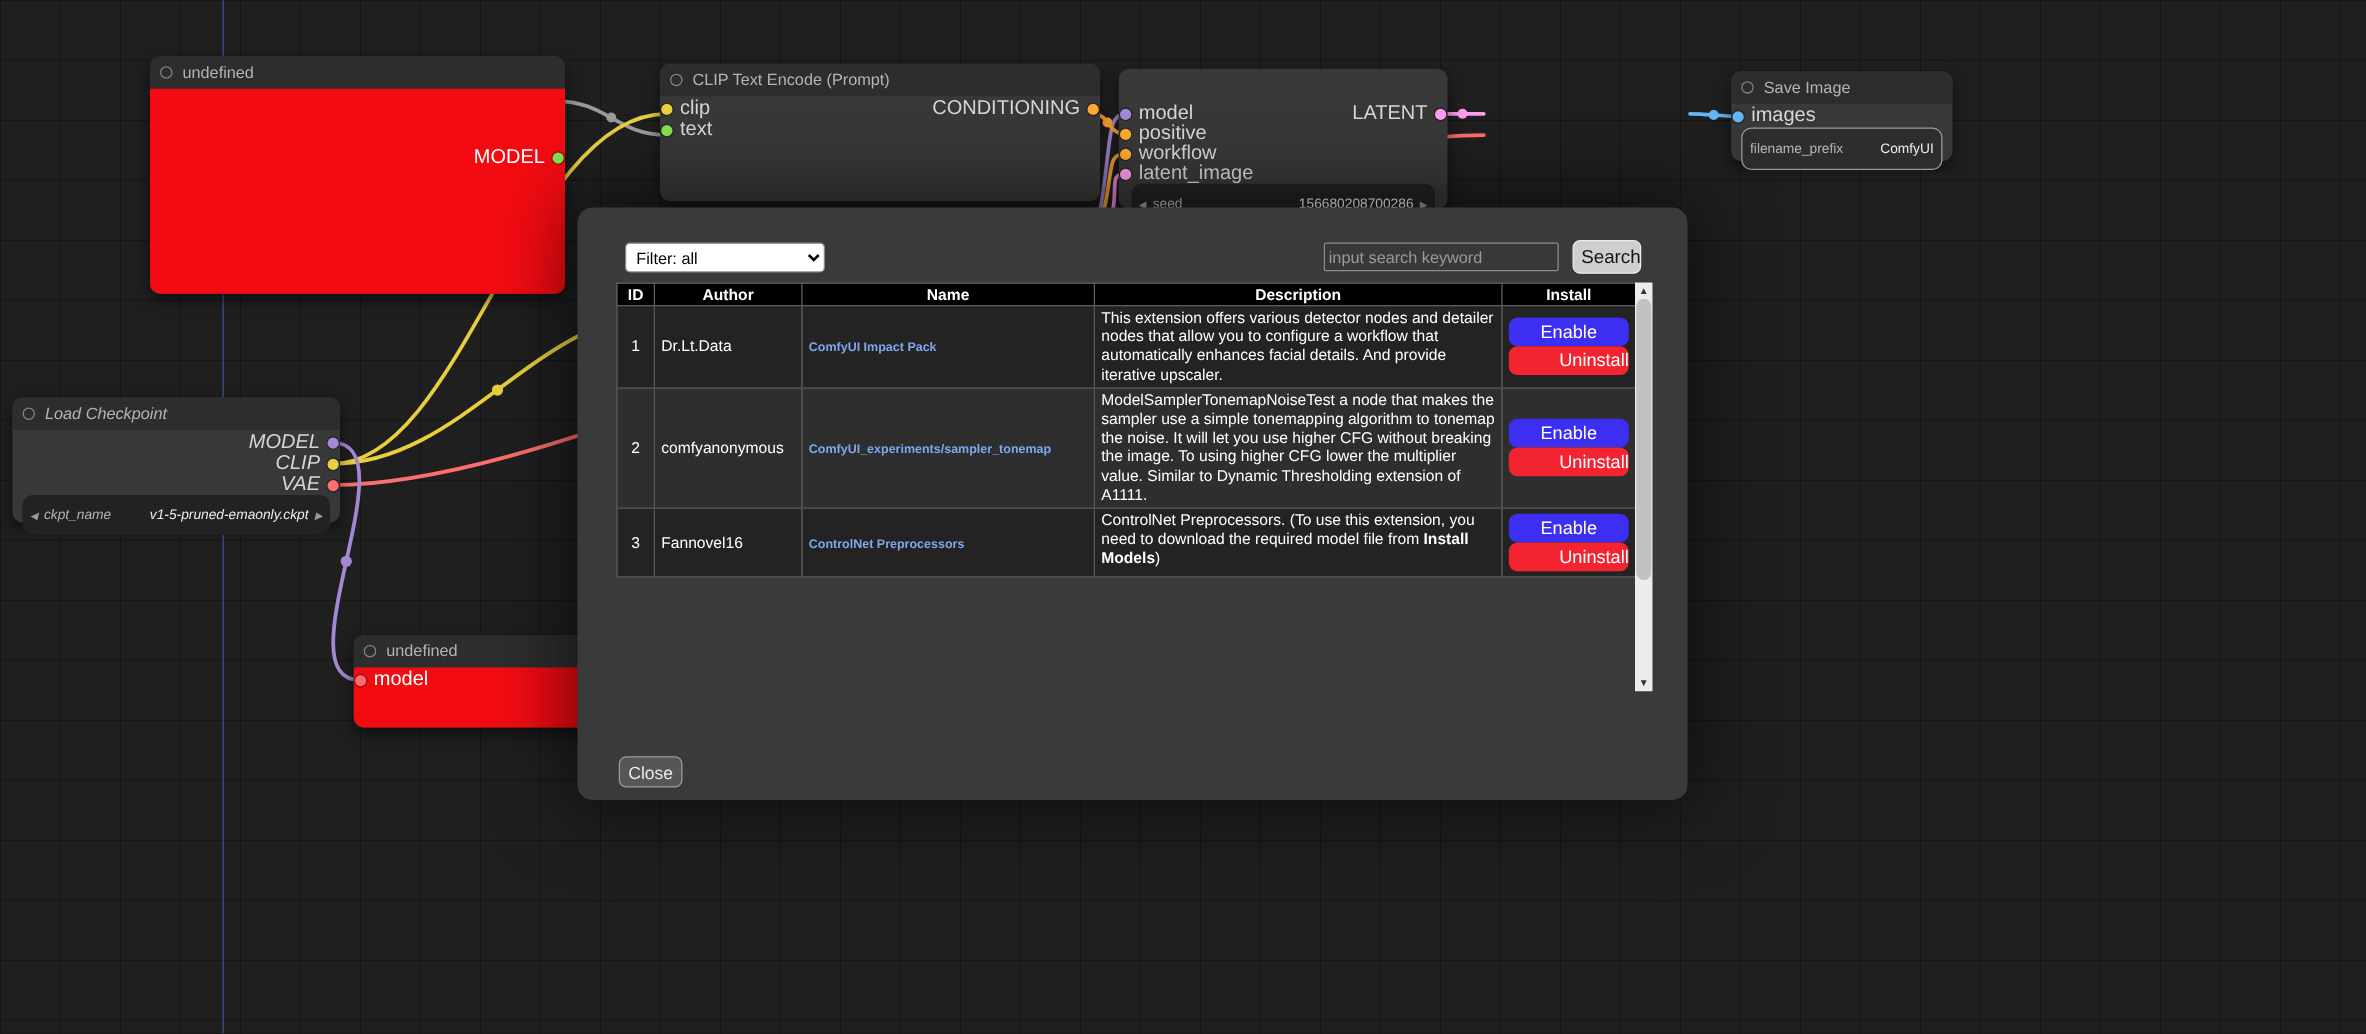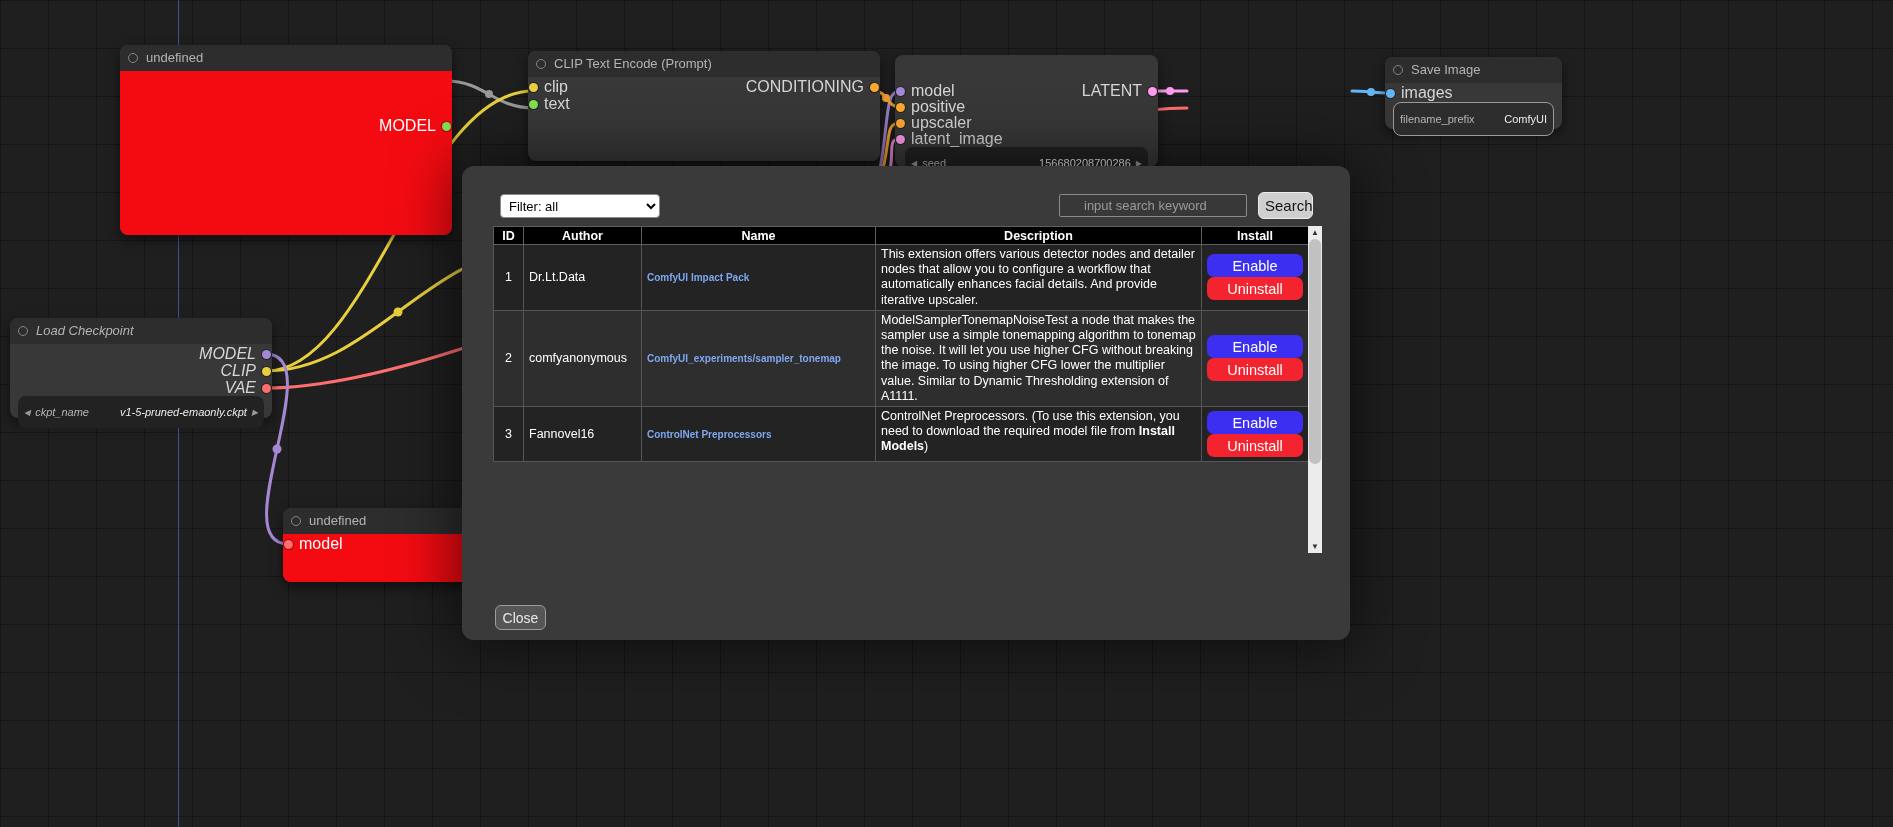--- a/index.html
+++ b/index.html
@@ -44,21 +44,21 @@
   #wires path{fill:none;stroke-width:3;stroke-linecap:round;}
 
   
   .modal{position:absolute;left:462px;top:166px;width:888px;height:474px;background:#3a3a3a;
         border-radius:12px;box-shadow:0 0 60px 8px rgba(0,0,0,.55);}
   .filter-select{position:absolute;left:38px;top:28px;width:160px;height:24px;font-size:13px;
         background:#ffffff;color:#000;border:1px solid #8a8a8a;border-radius:4px;
         font-family:inherit;padding:0 4px;}
   .search-input{position:absolute;left:597px;top:28px;width:188px;height:23px;box-sizing:border-box;
         background:#383838;border:1px solid #8a8a8a;border-radius:2px;color:#7dd3fc;font-size:13px;
-        padding:0 24px;font-family:inherit;}
+        padding:0 3px;font-family:inherit;}
   .search-input::placeholder{color:#9a9a9a;}
   .search-btn{position:absolute;left:796px;top:26px;width:55px;height:27px;background:#cfcfcf;
         color:#141414;border:1px solid #ececec;border-radius:6px;font-size:15px;font-family:inherit;cursor:pointer;}
   .close-btn{position:absolute;left:33px;top:439px;width:51px;height:25px;background:#565656;
         color:#e9e9e9;border:1px solid #9c9c9c;border-radius:6px;font-size:14px;font-family:inherit;cursor:pointer;}
 
   .table-wrap{position:absolute;left:31px;top:60px;width:829px;height:327px;}
   .mgr-table{border-collapse:collapse;width:815px;table-layout:fixed;}
   .mgr-table th{background:#000;color:#fff;font-size:12.5px;font-weight:bold;height:17px;
         border:1px solid #5f5f5f;padding:0;}
@@ -68,21 +68,21 @@
   tr.row-even{background:#2e2e2e;}
   td.cell-id{text-align:center;}
   td.cell-desc{line-height:15.2px;padding:2px 5px;vertical-align:top;}
   td.cell-desc b{font-weight:bold;}
   .ext-link{color:var(--link,#7fa7f0);font-weight:bold;text-decoration:none;font-size:10px;white-space:nowrap;}
   td.cell-install{text-align:center;padding:0;}
   .btn-stack{display:flex;flex-direction:column;gap:0;align-items:center;}
   .btn{width:96px;height:23px;border:none;border-radius:7px;color:#fff;font-size:14.5px;
         line-height:22px;padding:0;cursor:pointer;font-family:inherit;}
   .btn.enable{background:var(--enable-bg,#3c2ff2);}
-  .btn.uninstall{background:var(--uninstall-bg,#f32430);}
+  .btn.uninstall{background:var(--uninstall-bg,#f32430);text-align:right;}
 
   .scrollbar{position:absolute;left:815px;top:0;width:14px;height:327px;background:#ececec;}
   .scroll-arrow{position:absolute;left:0;width:14px;height:13px;font-size:8px;color:#333;
         text-align:center;line-height:13px;}
   .scroll-arrow.up{top:0;}
   .scroll-arrow.down{bottom:0;}
   .scroll-thumb{position:absolute;left:1px;top:13px;width:12px;height:225px;background:#c1c1c1;border-radius:6px;}
 </style>
 </head>
 <body>
@@ -148,21 +148,21 @@
     <div class="slot in" style="top:28px;">
       <span class="dot" style="background:var(--slot-model,#a488d4)"></span>
       <span>model</span>
     </div>
     <div class="slot in" style="top:44px;">
       <span class="dot" style="background:var(--slot-cond,#ffa931)"></span>
       <span>positive</span>
     </div>
     <div class="slot in" style="top:60px;">
       <span class="dot" style="background:var(--slot-cond,#ffa931)"></span>
-      <span>upscaler</span>
+      <span>workflow</span>
     </div>
     <div class="slot in" style="top:76px;">
       <span class="dot" style="background:var(--slot-latent,#ff9cf0)"></span>
       <span>latent_image</span>
     </div>
     <div class="slot out" style="top:28px;">
       <span class="dot" style="background:var(--slot-latent,#ff9cf0)"></span>
       <span>LATENT</span>
     </div>
     <div class="widget" style="top:92px;left:10px;right:10px;">

